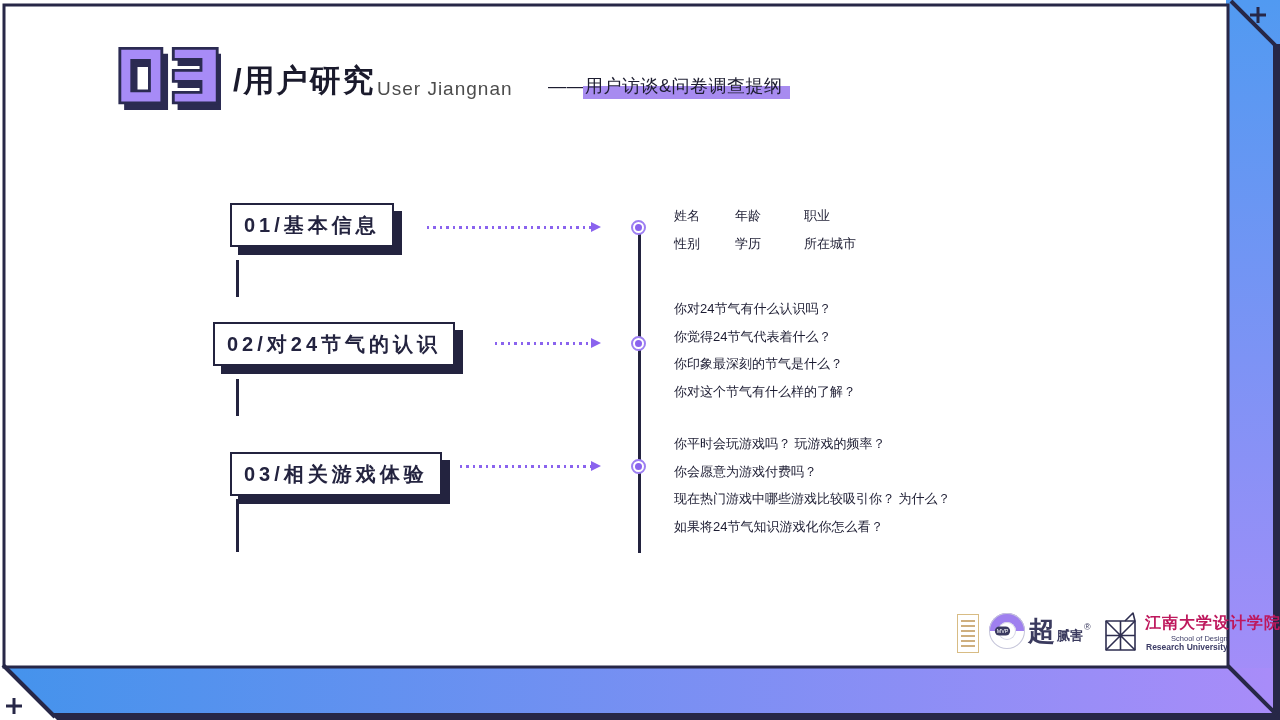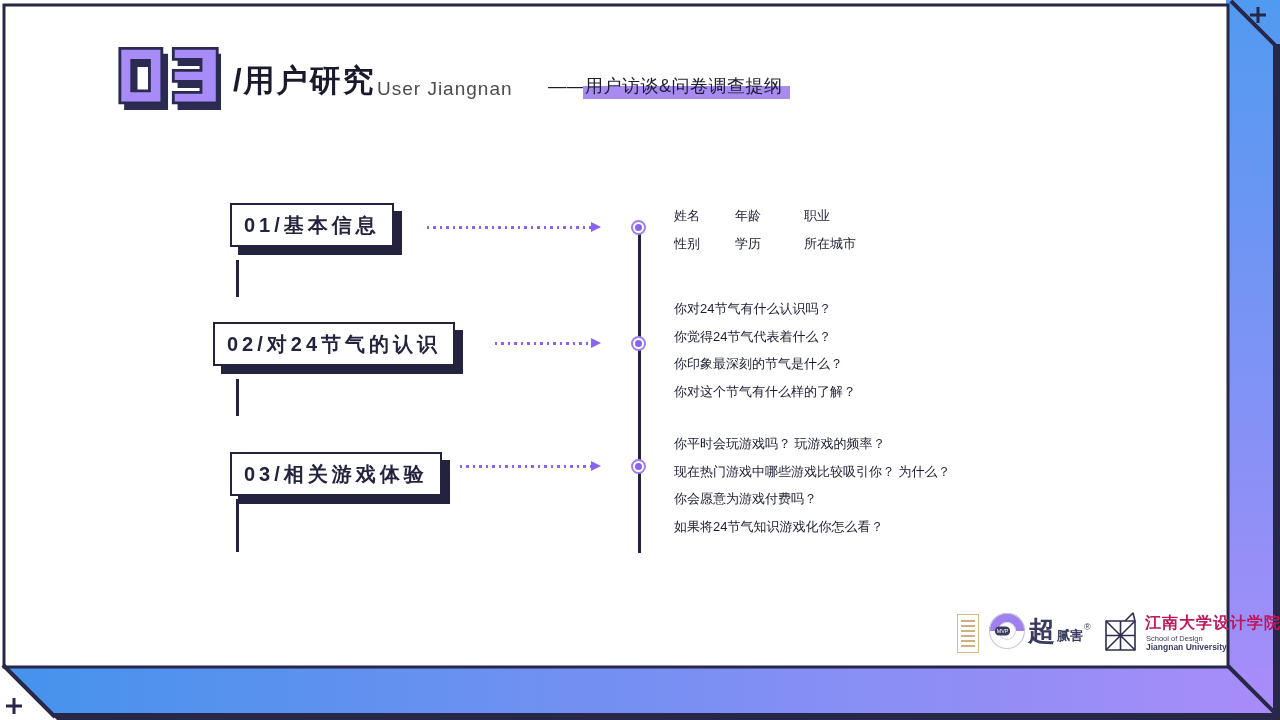--- a/index.html
+++ b/index.html
@@ -74,21 +74,21 @@
     transform:scale(.9);}
   #brand{position:absolute;left:999px;top:612px;display:flex;align-items:baseline;
     color:#3a3a5e;height:38px;}
   #brand .big{font-size:27px;font-weight:600;line-height:38px;}
   #brand .small{font-size:13px;font-weight:600;margin-left:2px;}
   #brand .reg{font-size:9px;position:relative;top:-10px;margin-left:1px;}
   #jn-logo{position:absolute;left:1073px;top:611px;}
   #school-cn{position:absolute;left:1116px;top:613px;font-size:16px;font-weight:600;
     letter-spacing:1px;color:#be185d;white-space:nowrap;}
   #school-en{position:absolute;left:1117px;top:634px;font-size:7.5px;color:#3c3c66;
-    line-height:9px;}
+    line-height:9px;text-align:right;}
   #school-en .l2{font-weight:700;font-size:8.5px;}
 </style>
 </head>
 <body>
 
 <div id="stage">
 
   <svg id="frame-svg" width="1280" height="720" viewBox="0 0 1280 720">
     <defs>
       <linearGradient id="gv" x1="0" y1="0" x2="0" y2="1">
@@ -177,22 +177,22 @@
 
     <div id="qa-2" class="qa">
       <div>你对24节气有什么认识吗？</div>
       <div>你觉得24节气代表着什么？</div>
       <div>你印象最深刻的节气是什么？</div>
       <div>你对这个节气有什么样的了解？</div>
     </div>
 
     <div id="qa-3" class="qa">
       <div>你平时会玩游戏吗？ 玩游戏的频率？</div>
+      <div>你会愿意为游戏付费吗？</div>
       <div>现在热门游戏中哪些游戏比较吸引你？ 为什么？</div>
-      <div>你会愿意为游戏付费吗？</div>
       <div>如果将24节气知识游戏化你怎么看？</div>
     </div>
 
     <div id="seal"></div>
     <div id="mvp-logo">
       <div class="hole"></div>
       <div class="pill">MVP</div>
     </div>
     <div id="brand">
       <span class="big">超</span>
@@ -202,17 +202,17 @@
     <svg id="jn-logo" width="40" height="42" viewBox="0 0 40 42">
       <g fill="none" stroke="#2e2e50" stroke-width="1.6" stroke-linejoin="round">
         <rect x="4" y="10" width="29" height="29"></rect>
         <path d="M4,10 L33,39 M33,10 L4,39 M18.5,10 L18.5,39 M4,24.5 L33,24.5"></path>
         <path d="M23,10 L31,2 L33,10"></path>
       </g>
     </svg>
     <div id="school-cn">江南大学设计学院</div>
     <div id="school-en">
       <div>School of Design</div>
-      <div class="l2">Jiangnan University</div>
+      <div class="l2">Research University</div>
     </div>
 
   </div>
 </div>
 
 </body></html>

